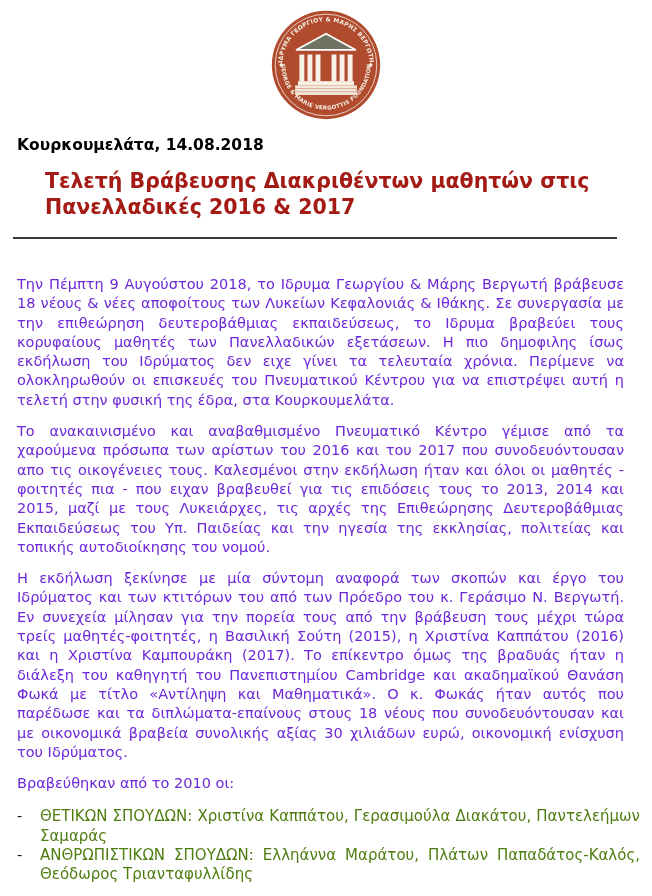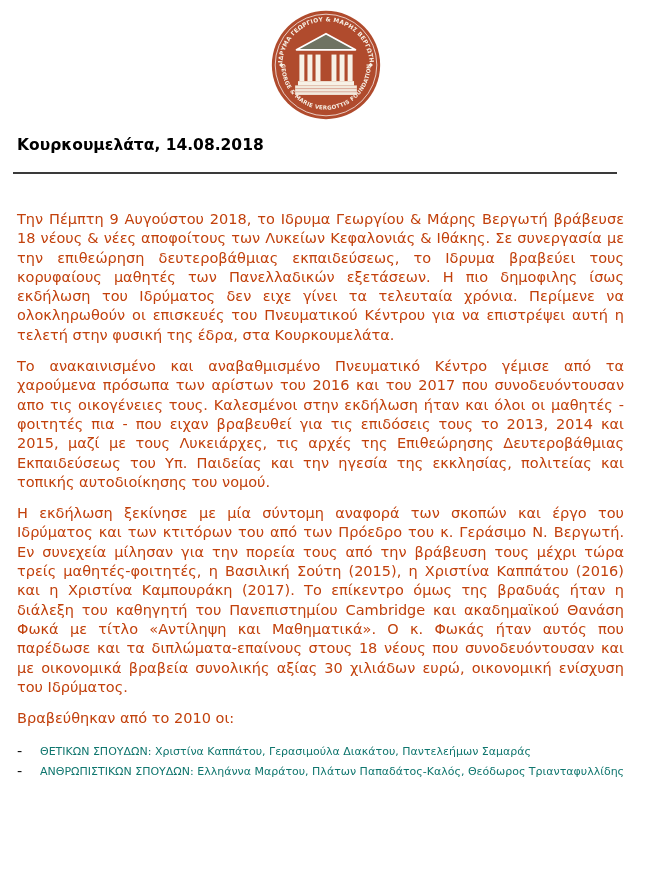--- a/index.html
+++ b/index.html
@@ -38,35 +38,35 @@
   .title-divider {
     margin: 17px 0 0 13px;
     width: 604px; height: 0;
     border: none; border-top: 2px solid #3a3a3a;
   }
 
   .paragraphs { margin: 0 12px 0 17px; width: 623px; }
   .paragraphs p {
     margin: 12px 16px 0 0;
     font-size: 14.5px; line-height: 19.3px;
-    text-align: justify; color: #c2410c;
+    text-align: justify; color: #6d28d9;
   }
   .paragraphs p:first-child { margin-top: 36px; }
   .paragraphs p:last-child { text-align: left; }
 
   .award-list { margin: 14px 12px 0 17px; width: 623px; }
   .award-item { display: flex; align-items: flex-start; }
   .award-item .dash {
     flex: 0 0 23px;
     font-size: 14.5px; line-height: 19.3px; color: #141414;
   }
   .award-item .item-text {
     flex: 1 1 auto;
-    font-size: 11px; line-height: 19.3px;
-    text-align: justify; color: #0f766e;
+    font-size: 15px; line-height: 19.3px;
+    text-align: justify; color: #4d7c0f;
   }
 </style>
 </head>
 <body>
 
 <div class="page">
 
   <div class="logo-wrap">
     <svg width="114" height="114" viewBox="-60 -60 120 120">
       <circle r="57" fill="#B04B2D"></circle>
@@ -98,20 +98,21 @@
         <rect x="-32.5" y="21.5" width="65" height="10" fill="#F2E9DC"></rect>
         <line x1="-32.5" y1="24.8" x2="32.5" y2="24.8" stroke="#D6A190" stroke-width="0.9"></line>
         <line x1="-32.5" y1="28.2" x2="32.5" y2="28.2" stroke="#D6A190" stroke-width="0.9"></line>
       </g>
     </svg>
   </div>
 
 
   <div class="dateline">Κουρκουμελάτα, 14.08.2018</div>
 
+  <h2 class="doc-title" style="color: rgb(163, 27, 20);">Τελετή Βράβευσης Διακριθέντων μαθητών στις Πανελλαδικές 2016 &amp; 2017</h2>
 
   <hr class="title-divider">
 
   <div class="paragraphs">
 
   <p>Την Πέμπτη 9 Αυγούστου 2018, το Ιδρυμα Γεωργίου &amp; Μάρης Βεργωτή βράβευσε 18 νέους &amp; νέες αποφοίτους των Λυκείων Κεφαλονιάς &amp; Ιθάκης. Σε συνεργασία με την επιθεώρηση δευτεροβάθμιας εκπαιδεύσεως, το Ιδρυμα βραβεύει τους κορυφαίους μαθητές των Πανελλαδικών εξετάσεων. Η πιο δημοφιλης ίσως εκδήλωση του Ιδρύματος δεν ειχε γίνει τα τελευταία χρόνια. Περίμενε να ολοκληρωθούν οι επισκευές του Πνευματικού Κέντρου για να επιστρέψει αυτή η τελετή στην φυσική της έδρα, στα Κουρκουμελάτα.</p>
       <p>Το ανακαινισμένο και αναβαθμισμένο Πνευματικό Κέντρο γέμισε από τα χαρούμενα πρόσωπα των αρίστων του 2016 και του 2017 που συνοδευόντουσαν απο τις οικογένειες τους. Καλεσμένοι στην εκδήλωση ήταν και όλοι οι μαθητές - φοιτητές πια - που ειχαν βραβευθεί για τις επιδόσεις τους το 2013, 2014 και 2015, μαζί με τους Λυκειάρχες, τις αρχές της Επιθεώρησης Δευτεροβάθμιας Εκπαιδεύσεως του Υπ. Παιδείας και την ηγεσία της εκκλησίας, πολιτείας και τοπικής αυτοδιοίκησης του νομού.</p>
       <p>Η εκδήλωση ξεκίνησε με μία σύντομη αναφορά των σκοπών και έργο του Ιδρύματος και των κτιτόρων του από των Πρόεδρο του κ. Γεράσιμο Ν. Βεργωτή. Εν συνεχεία μίλησαν για την πορεία τους από την βράβευση τους μέχρι τώρα τρείς μαθητές-φοιτητές,  η Βασιλική Σούτη (2015), η Χριστίνα Καππάτου (2016) και η Χριστίνα Καμπουράκη (2017). Το επίκεντρο όμως της βραδυάς ήταν η διάλεξη του καθηγητή του Πανεπιστημίου Cambridge και ακαδημαϊκού Θανάση Φωκά με τίτλο «Αντίληψη και Μαθηματικά». Ο κ. Φωκάς ήταν αυτός που παρέδωσε και τα διπλώματα-επαίνους στους 18 νέους που συνοδευόντουσαν και με οικονομικά βραβεία συνολικής αξίας 30 χιλιάδων ευρώ, οικονομική ενίσχυση του Ιδρύματος.</p>
       <p>Βραβεύθηκαν από το 2010 οι:</p>
     </div>

